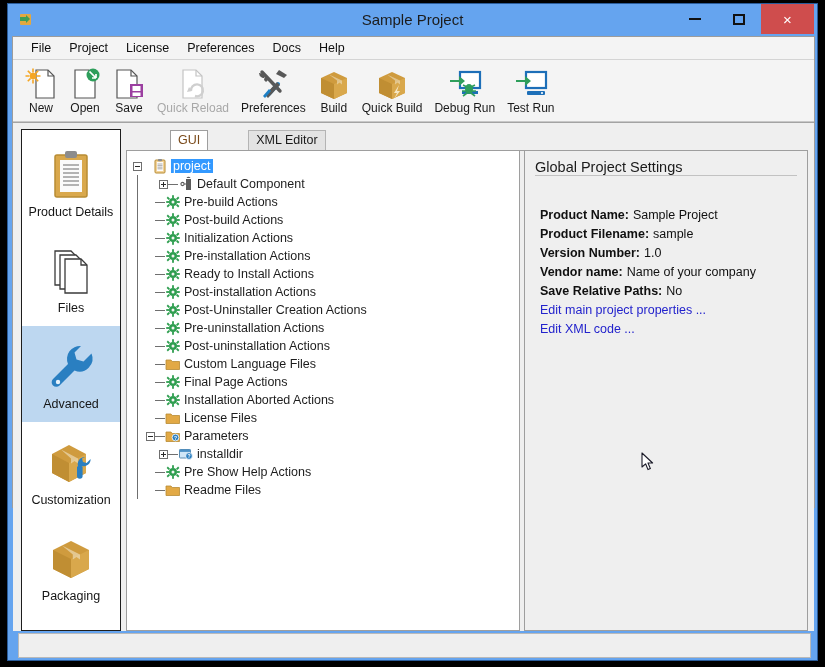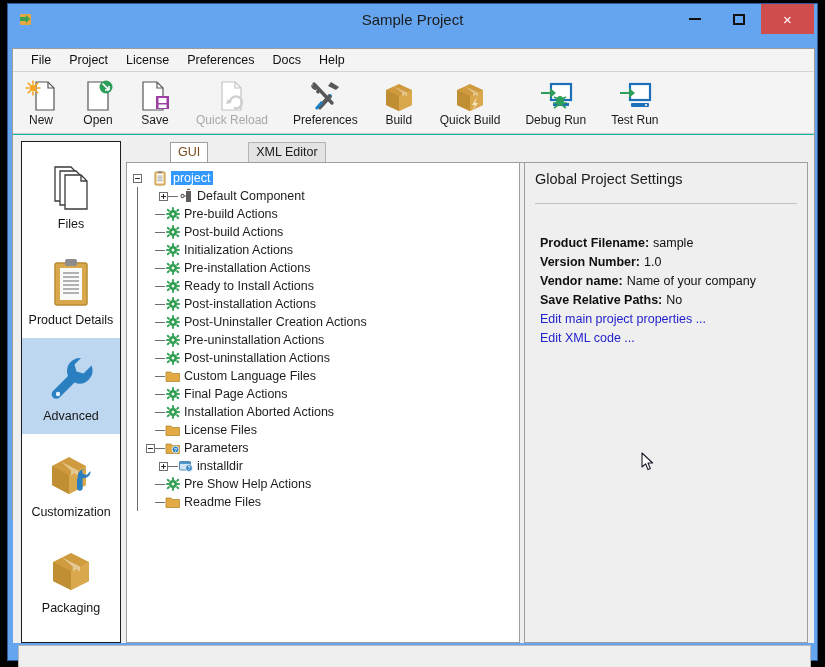--- a/index.html
+++ b/index.html
@@ -54,23 +54,23 @@
   #btn-max  { right: 56px; }
   #btn-close{ right: 3px; width: 53px; background: #cf4d4d; }
   .win-glyph { font-size: 13px; color: #111; line-height: 1; }
   #btn-close .win-glyph { color: #fff; font-size: 15px; }
   .minimize-bar { width: 12px; height: 2px; background: #111; }
   .maximize-box { width: 12px; height: 11px; border: 2px solid #111; }
 
   
   #client {
     position: absolute;
-    left: 4px; top: 44px;
+    left: 4px; top: 32px;
     width: 803px; height: 472px;
-    background: #14b8a6;
+    background: #a3a3a3;
     border: 1px solid #9c9c9c;
     border-bottom: none;
   }
 
   
   #menubar {
     height: 23px;
     background: #f4f4f4;
     border-bottom: 1px solid #d4d4d4;
     display: flex;
@@ -86,21 +86,20 @@
   }
 
   
   #toolbar {
     height: 62px;
     background: #f4f4f4;
     border-bottom: 1px solid #c8c8c8;
     display: flex;
     align-items: flex-start;
     padding: 3px 4px 0 6px;
-    gap: 13px;
   }
   .tb-btn {
     display: flex;
     flex-direction: column;
     align-items: center;
     justify-content: flex-start;
     padding: 2px 6px 0 6px;
     min-width: 40px;
     cursor: default;
   }
@@ -251,21 +250,21 @@
     flex: 1;
     margin-left: 4px;
     background: #efefef;
     border: 1px solid #9e9e9e;
     border-top: none;
     padding: 8px 10px 0 10px;
   }
   #settings-title {
     font-size: 14.5px;
     color: #1a1a1a;
-    padding-bottom: 16px;
+    padding-bottom: 0;
     border-bottom: 1px solid #c2c2c2;
   }
   #settings-body { padding-top: 32px; padding-left: 5px; }
   .srow {
     font-size: 12.5px;
     margin-bottom: 5px;
     color: #101010;
     white-space: nowrap;
   }
   .skey { font-weight: bold; }
@@ -452,41 +451,41 @@
 
     </div>
 
     <div id="body">
 
       <div id="sidebar">
 
         <div class="side-item">
           <span class="side-ico">
             <svg width="44" height="52" viewBox="0 0 44 52">
-              <path d="M6 6 h16 l6 6 v28 h-22 z" fill="#fff" stroke="#3a3a3a" stroke-width="1.3"></path>
-              <path d="M11 10 h16 l6 6 v28 h-22 z" fill="#fff" stroke="#3a3a3a" stroke-width="1.3"></path>
-              <path d="M16 14 h16 l6 6 v28 h-22 z" fill="#fff" stroke="#3a3a3a" stroke-width="1.3"></path>
-              <path d="M32 14 v6 h6" fill="none" stroke="#3a3a3a" stroke-width="1.3"></path>
-            </svg>
-          </span>
-          <span class="side-lbl">Files</span>
-        </div>
-
-        <div class="side-item">
-          <span class="side-ico">
-            <svg width="44" height="52" viewBox="0 0 44 52">
               <rect x="6" y="6" width="32" height="42" rx="2" fill="#d9a84c" stroke="#b88c33" stroke-width="1.5"></rect>
               <rect x="11" y="11" width="22" height="32" fill="#fafafa"></rect>
               <rect x="16" y="2" width="12" height="7" rx="2" fill="#8c8c8c"></rect>
               <g stroke="#9a9a9a" stroke-width="1.4">
                 <path d="M14 16 h16 M14 20 h16 M14 24 h16 M14 28 h16 M14 32 h16 M14 36 h16"></path>
               </g>
             </svg>
           </span>
           <span class="side-lbl">Product Details</span>
+        </div>
+
+        <div class="side-item">
+          <span class="side-ico">
+            <svg width="44" height="52" viewBox="0 0 44 52">
+              <path d="M6 6 h16 l6 6 v28 h-22 z" fill="#fff" stroke="#3a3a3a" stroke-width="1.3"></path>
+              <path d="M11 10 h16 l6 6 v28 h-22 z" fill="#fff" stroke="#3a3a3a" stroke-width="1.3"></path>
+              <path d="M16 14 h16 l6 6 v28 h-22 z" fill="#fff" stroke="#3a3a3a" stroke-width="1.3"></path>
+              <path d="M32 14 v6 h6" fill="none" stroke="#3a3a3a" stroke-width="1.3"></path>
+            </svg>
+          </span>
+          <span class="side-lbl">Files</span>
         </div>
 
         <div class="side-item active">
           <span class="side-ico">
             <svg width="48" height="50" viewBox="0 0 48 50">
               <path d="M34 4 a13 13 0 0 0 -13 18 l-15 15 a4.5 4.5 0 0 0 6.5 6.5 l15 -15 a13 13 0 0 0 17 -17 l-8 8 l-7 -2 l-2 -7 z" fill="#2a7fc1"></path>
               <circle cx="11" cy="40" r="2.2" fill="#e8f2fa"></circle>
             </svg>
           </span>
           <span class="side-lbl">Advanced</span>
@@ -886,20 +885,23 @@
                   <span class="lbl">Readme Files</span>
                 </div>
               </div>
           </div>
 
           <div id="settingspane">
             <div id="settings-title">Global Project Settings</div>
             <div id="settings-body">
 
               <div class="srow">
+                <span class="skey">Product Name:</span><span class="sval">Sample Project</span>
+              </div>
+              <div class="srow">
                 <span class="skey">Product Filename:</span><span class="sval">sample</span>
               </div>
               <div class="srow">
                 <span class="skey">Version Number:</span><span class="sval">1.0</span>
               </div>
               <div class="srow">
                 <span class="skey">Vendor name:</span><span class="sval">Name of your company</span>
               </div>
               <div class="srow">
                 <span class="skey">Save Relative Paths:</span><span class="sval">No</span>

